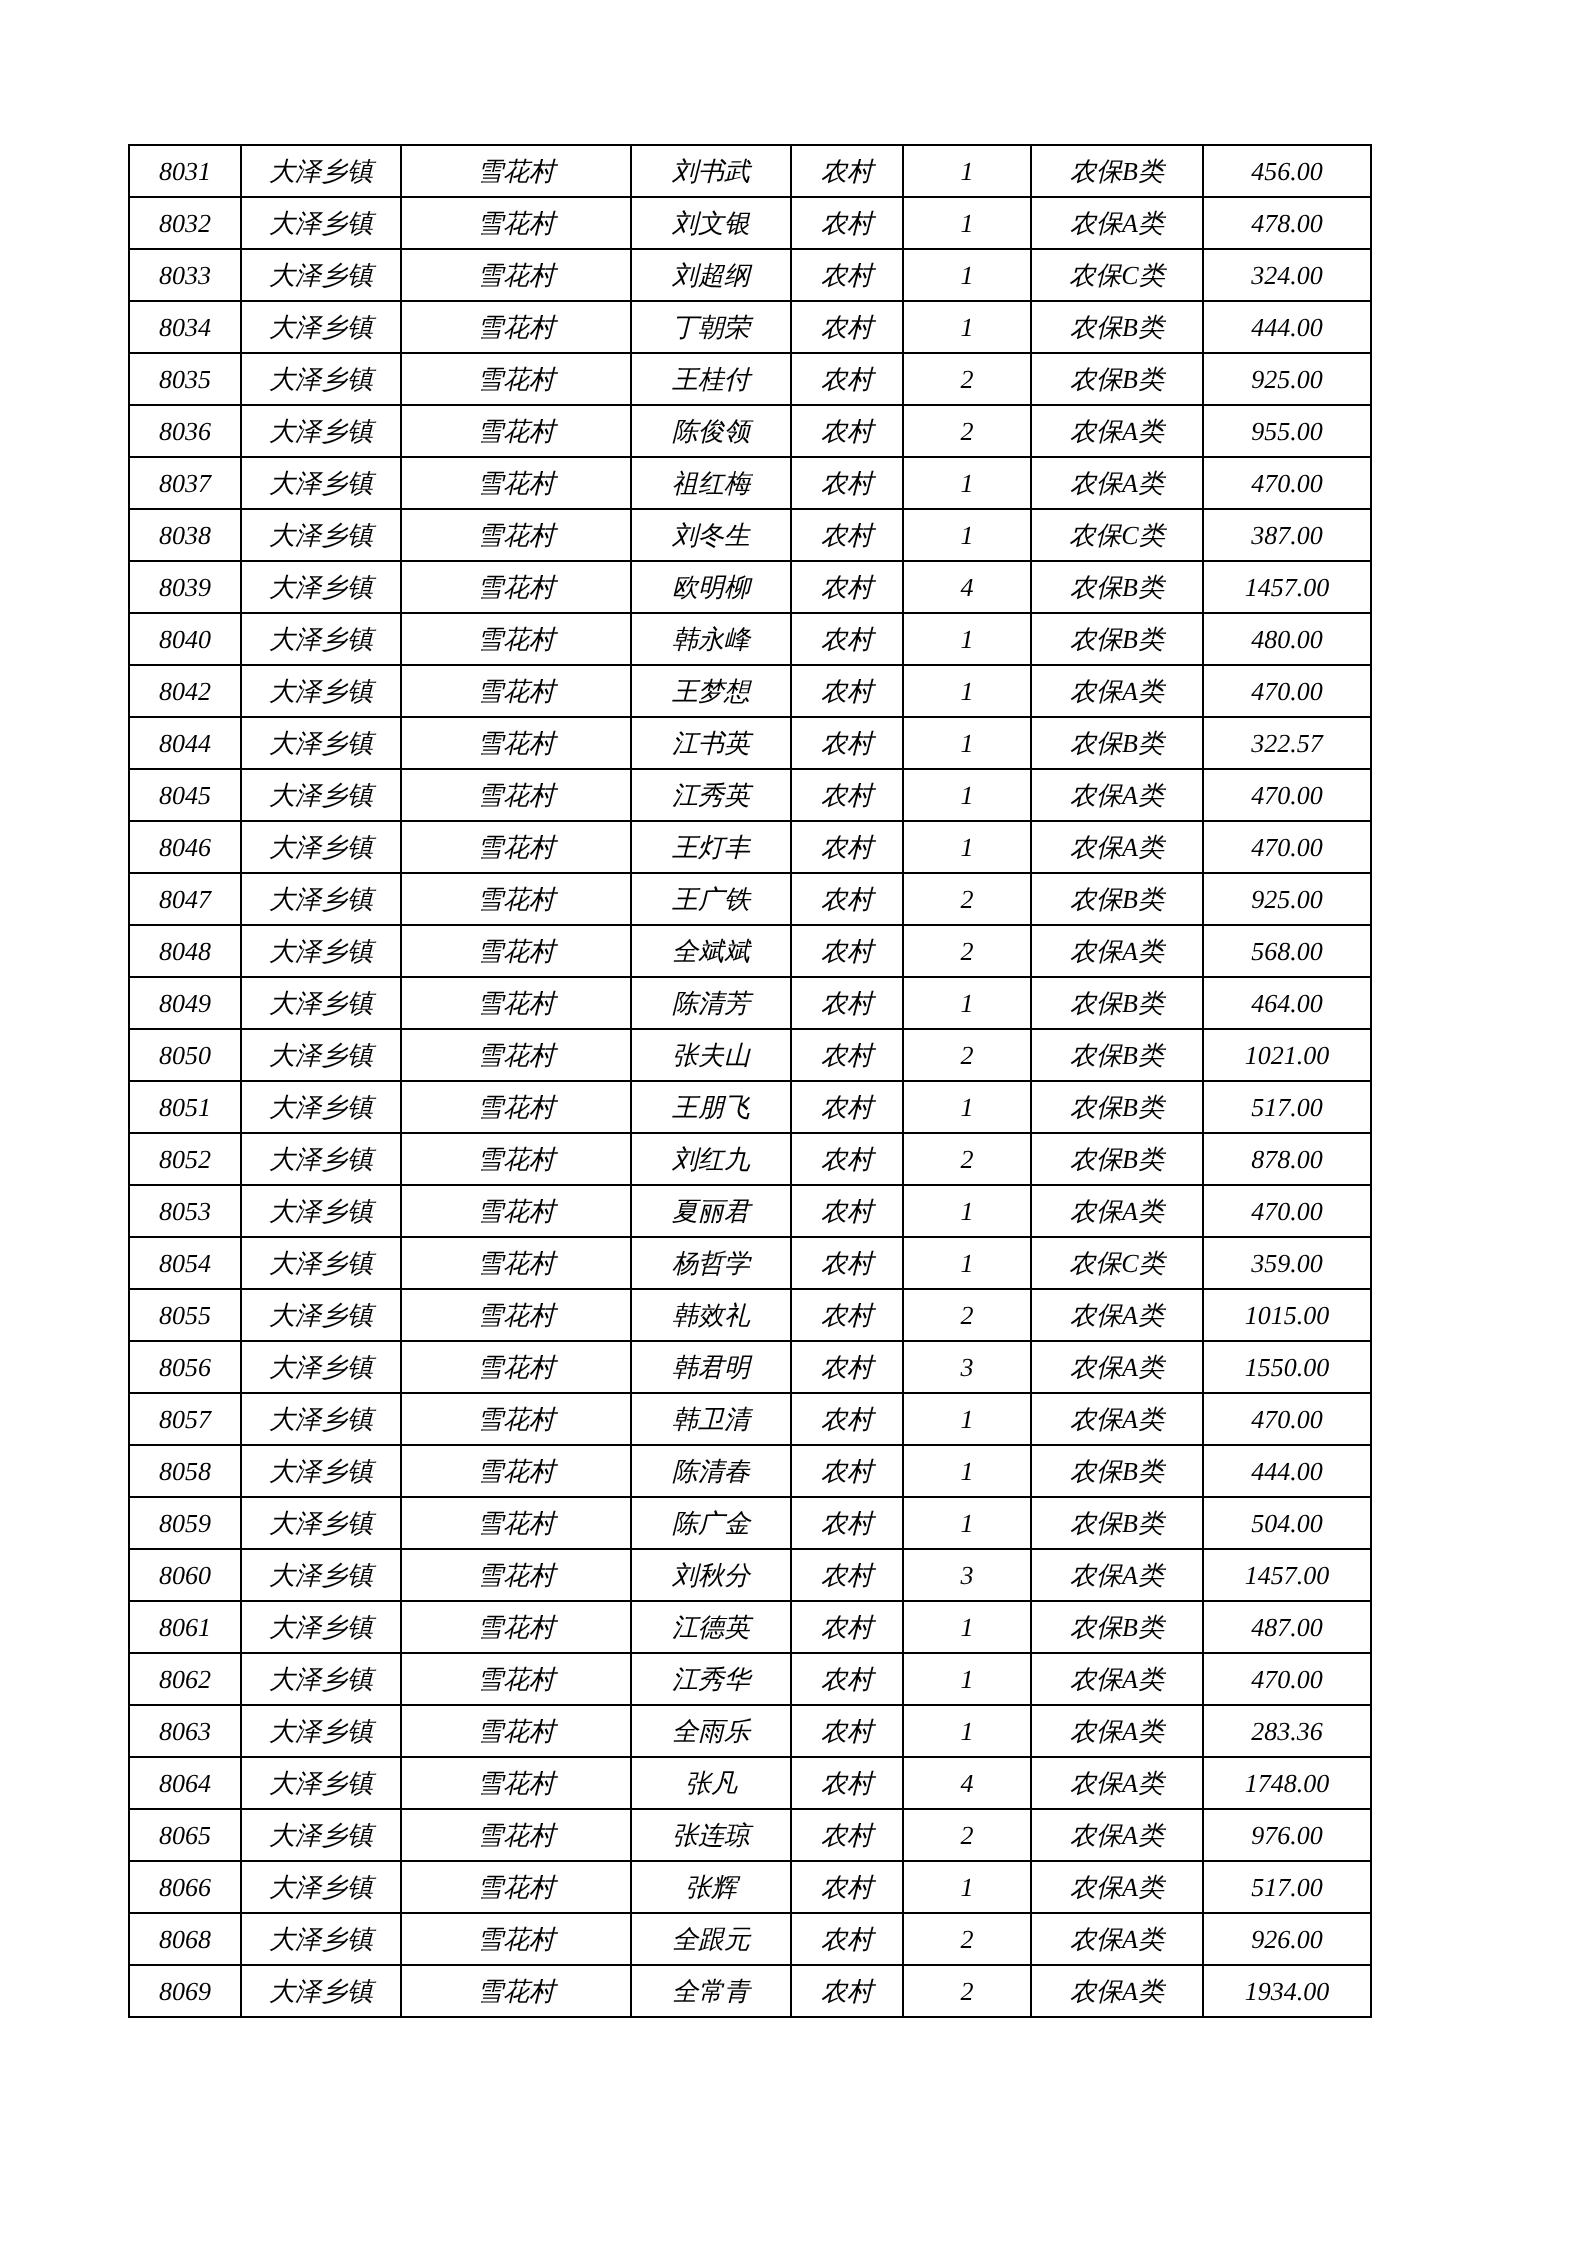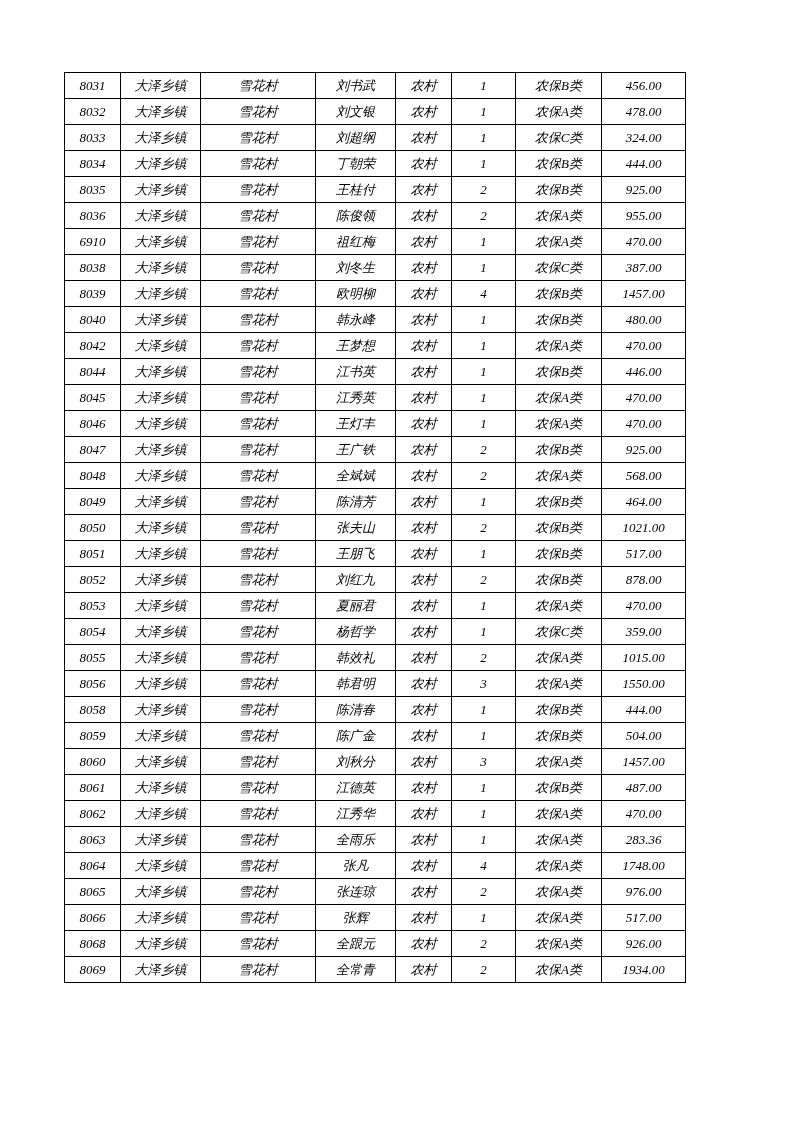--- a/index.html
+++ b/index.html
@@ -104,21 +104,21 @@
           <td>8036</td>
           <td>大泽乡镇</td>
           <td>雪花村</td>
           <td>陈俊领</td>
           <td>农村</td>
           <td>2</td>
           <td>农保A类</td>
           <td>955.00</td>
         </tr>
         <tr>
-          <td>6910</td>
+          <td>8037</td>
           <td>大泽乡镇</td>
           <td>雪花村</td>
           <td>祖红梅</td>
           <td>农村</td>
           <td>1</td>
           <td>农保A类</td>
           <td>470.00</td>
         </tr>
         <tr>
           <td>8038</td>
@@ -161,21 +161,21 @@
           <td>470.00</td>
         </tr>
         <tr>
           <td>8044</td>
           <td>大泽乡镇</td>
           <td>雪花村</td>
           <td>江书英</td>
           <td>农村</td>
           <td>1</td>
           <td>农保B类</td>
-          <td>446.00</td>
+          <td>322.57</td>
         </tr>
         <tr>
           <td>8045</td>
           <td>大泽乡镇</td>
           <td>雪花村</td>
           <td>江秀英</td>
           <td>农村</td>
           <td>1</td>
           <td>农保A类</td>
           <td>470.00</td>
@@ -282,20 +282,30 @@
         </tr>
         <tr>
           <td>8056</td>
           <td>大泽乡镇</td>
           <td>雪花村</td>
           <td>韩君明</td>
           <td>农村</td>
           <td>3</td>
           <td>农保A类</td>
           <td>1550.00</td>
+        </tr>
+        <tr>
+          <td>8057</td>
+          <td>大泽乡镇</td>
+          <td>雪花村</td>
+          <td>韩卫清</td>
+          <td>农村</td>
+          <td>1</td>
+          <td>农保A类</td>
+          <td>470.00</td>
         </tr>
         <tr>
           <td>8058</td>
           <td>大泽乡镇</td>
           <td>雪花村</td>
           <td>陈清春</td>
           <td>农村</td>
           <td>1</td>
           <td>农保B类</td>
           <td>444.00</td>

